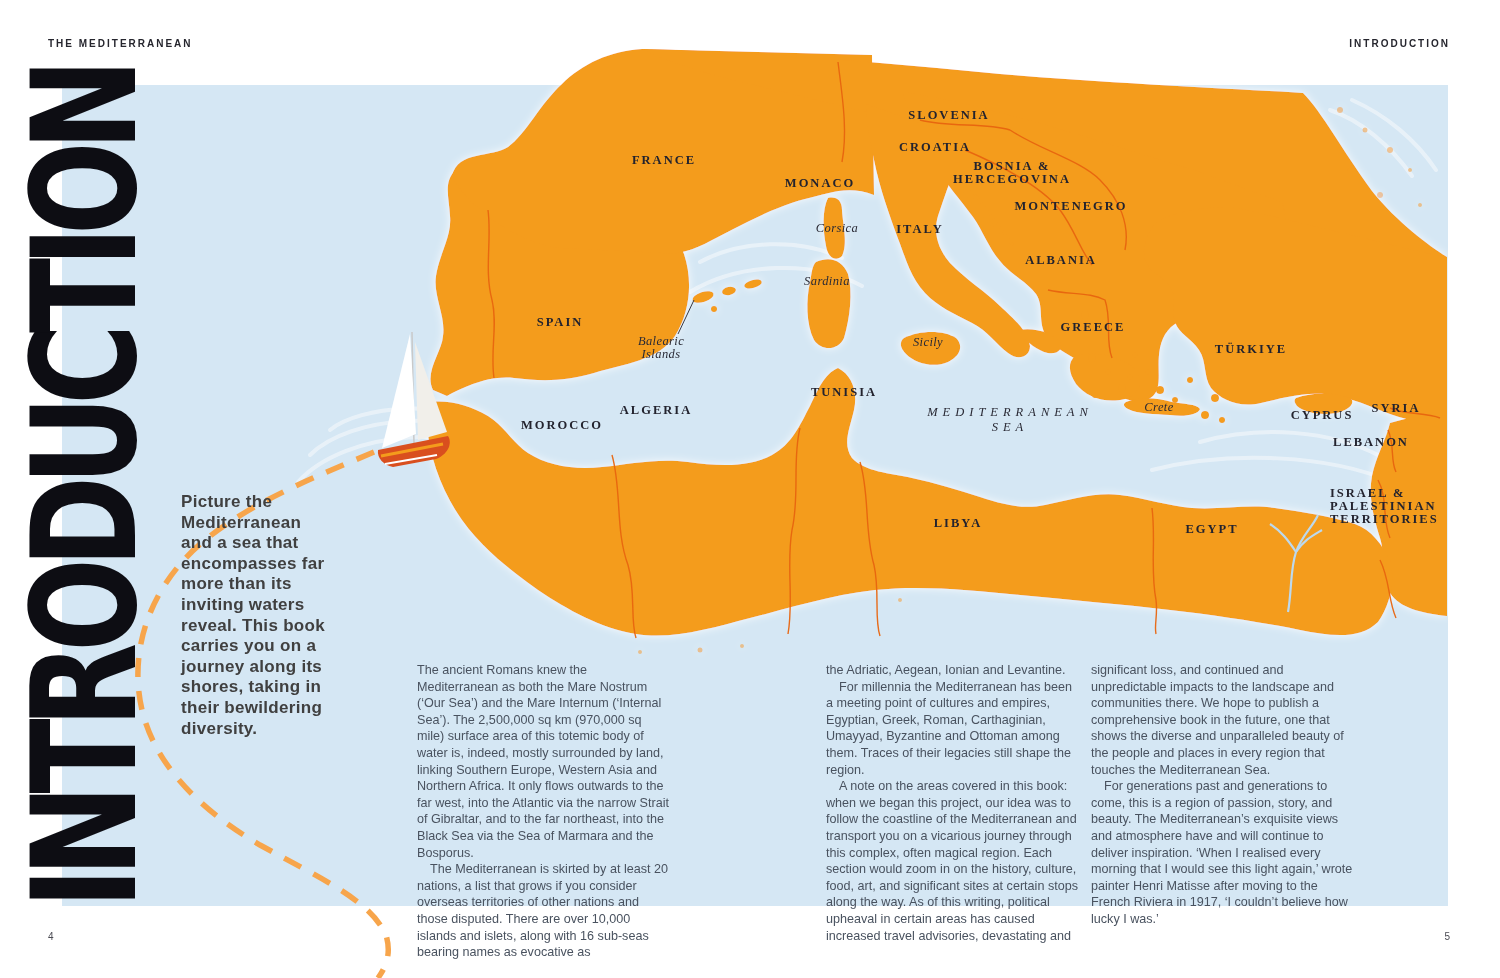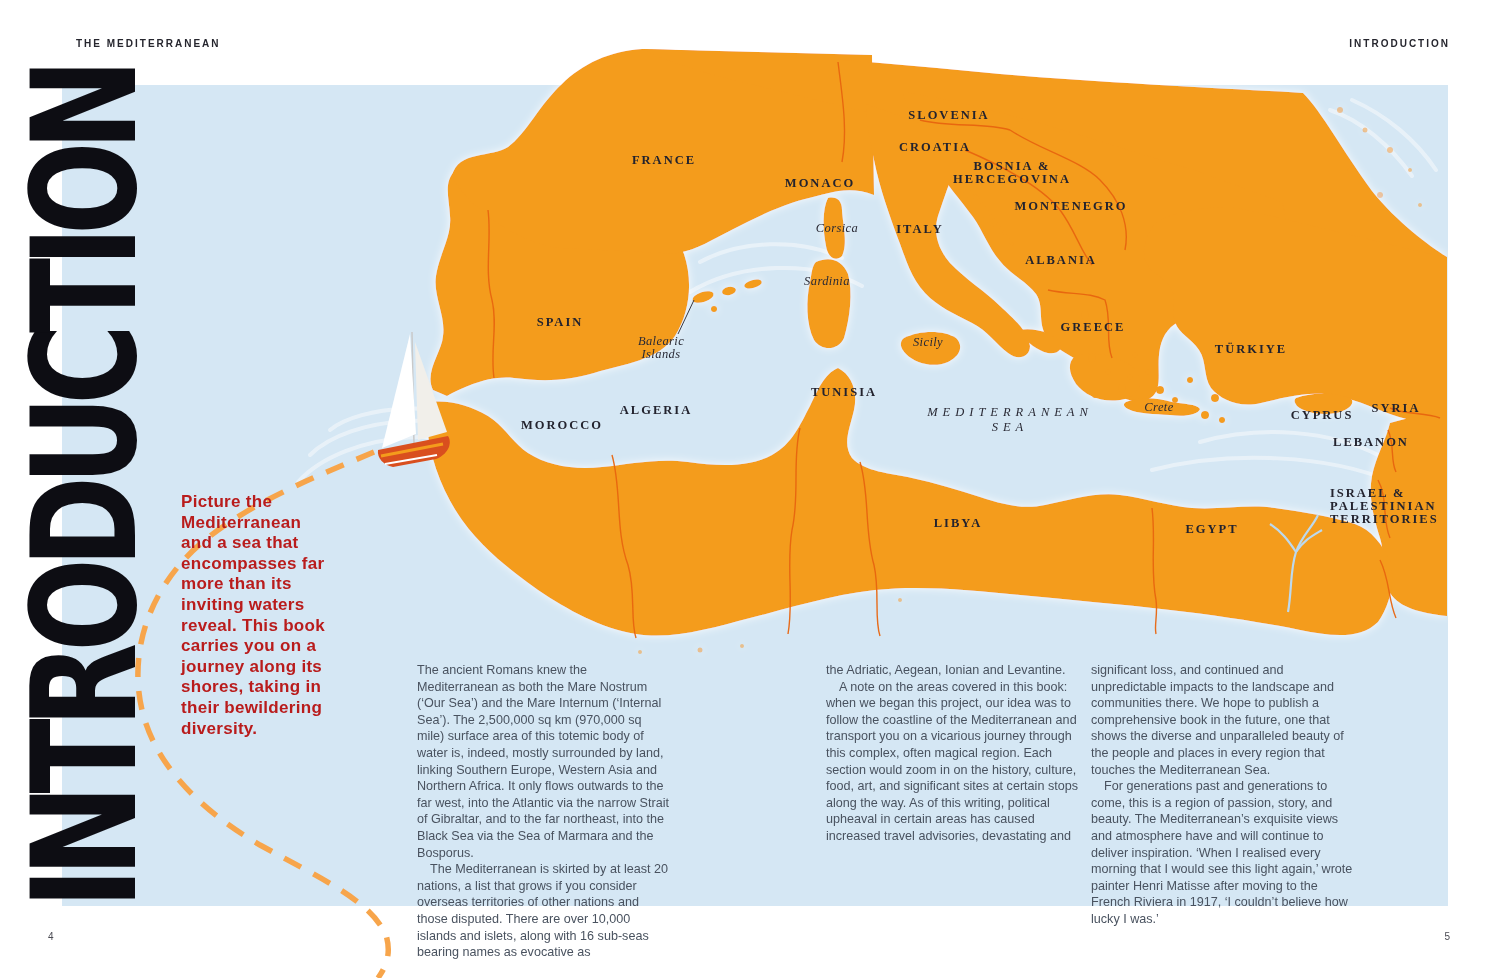--- a/index.html
+++ b/index.html
@@ -9,37 +9,37 @@
     background:#ffffff; overflow:hidden; margin:0 auto;
     font-family:"Liberation Sans", sans-serif;
   }
   #map-svg { position:absolute; left:0; top:0; z-index:1; }
 
   .running-head {
     position:absolute; top:38px; z-index:5;
     font-size:10px; font-weight:bold; letter-spacing:2px;
     color:#26262e;
   }
-  .running-head.left  { left:48px;margin-left:28px; }
+  .running-head.left  { left:48px; }
   .running-head.right { right:50px; text-align:right; }
 
   .big-title {
     position:absolute; left:85px; top:488px; z-index:4;
     transform:translate(-50%,-50%) rotate(-90deg);
     white-space:nowrap;
     font-size:110px; font-weight:800; letter-spacing:-9px;
     color:#0d0d13;
     font-family:"DejaVu Sans", sans-serif;
   }
   .big-title .stretch { display:inline-block; transform:scaleY(1.32); transform-origin:center; }
 
   .intro-text {
     position:absolute; left:181px; top:492px; width:190px; z-index:5;
     font-size:17px; font-weight:bold; line-height:20.6px;
-    letter-spacing:0.3px; color:#b91c1c; white-space:pre-line;
+    letter-spacing:0.3px; color:#404040; white-space:pre-line;
   }
 
   .body-col {
     position:absolute; top:641px; z-index:5;
     font-size:12.6px; line-height:16.6px; color:#49525f;margin-top:21px;
   }
   .body-col p { margin:0; }
   .body-col p + p { text-indent:13px; }
   .col-0 { left:417px;  width:252px; }
   .col-1 { left:826px;  width:252px; }
@@ -251,20 +251,21 @@
 shores, taking in
 their bewildering
 diversity.</div>
 
   <div class="body-col col-0">
       <p>The ancient Romans knew the Mediterranean as both the Mare Nostrum (‘Our Sea’) and the Mare Internum (‘Internal Sea’). The 2,500,000 sq km (970,000 sq mile) surface area of this totemic body of water is, indeed, mostly surrounded by land, linking Southern Europe, Western Asia and Northern Africa. It only flows outwards to the far west, into the Atlantic via the narrow Strait of Gibraltar, and to the far northeast, into the Black Sea via the Sea of Marmara and the Bosporus.</p>
       <p>The Mediterranean is skirted by at least 20 nations, a list that grows if you consider overseas territories of other nations and those disputed. There are over 10,000 islands and islets, along with 16 sub-seas bearing names as evocative as</p>
     </div>
   <div class="body-col col-1">
       <p>the Adriatic, Aegean, Ionian and Levantine.</p>
+      <p>For millennia the Mediterranean has been a meeting point of cultures and empires, Egyptian, Greek, Roman, Carthaginian, Umayyad, Byzantine and Ottoman among them. Traces of their legacies still shape the region.</p>
       <p>A note on the areas covered in this book: when we began this project, our idea was to follow the coastline of the Mediterranean and transport you on a vicarious journey through this complex, often magical region. Each section would zoom in on the history, culture, food, art, and significant sites at certain stops along the way. As of this writing, political upheaval in certain areas has caused increased travel advisories, devastating and</p>
     </div>
   <div class="body-col col-2">
       <p>significant loss, and continued and unpredictable impacts to the landscape and communities there. We hope to publish a comprehensive book in the future, one that shows the diverse and unparalleled beauty of the people and places in every region that touches the Mediterranean Sea.</p>
       <p>For generations past and generations to come, this is a region of passion, story, and beauty. The Mediterranean’s exquisite views and atmosphere have and will continue to deliver inspiration. ‘When I realised every morning that I would see this light again,’ wrote painter Henri Matisse after moving to the French Riviera in 1917, ‘I couldn’t believe how lucky I was.’</p>
     </div>
 
   <div class="folio left">4</div>
   <div class="folio right">5</div>
 </div>

